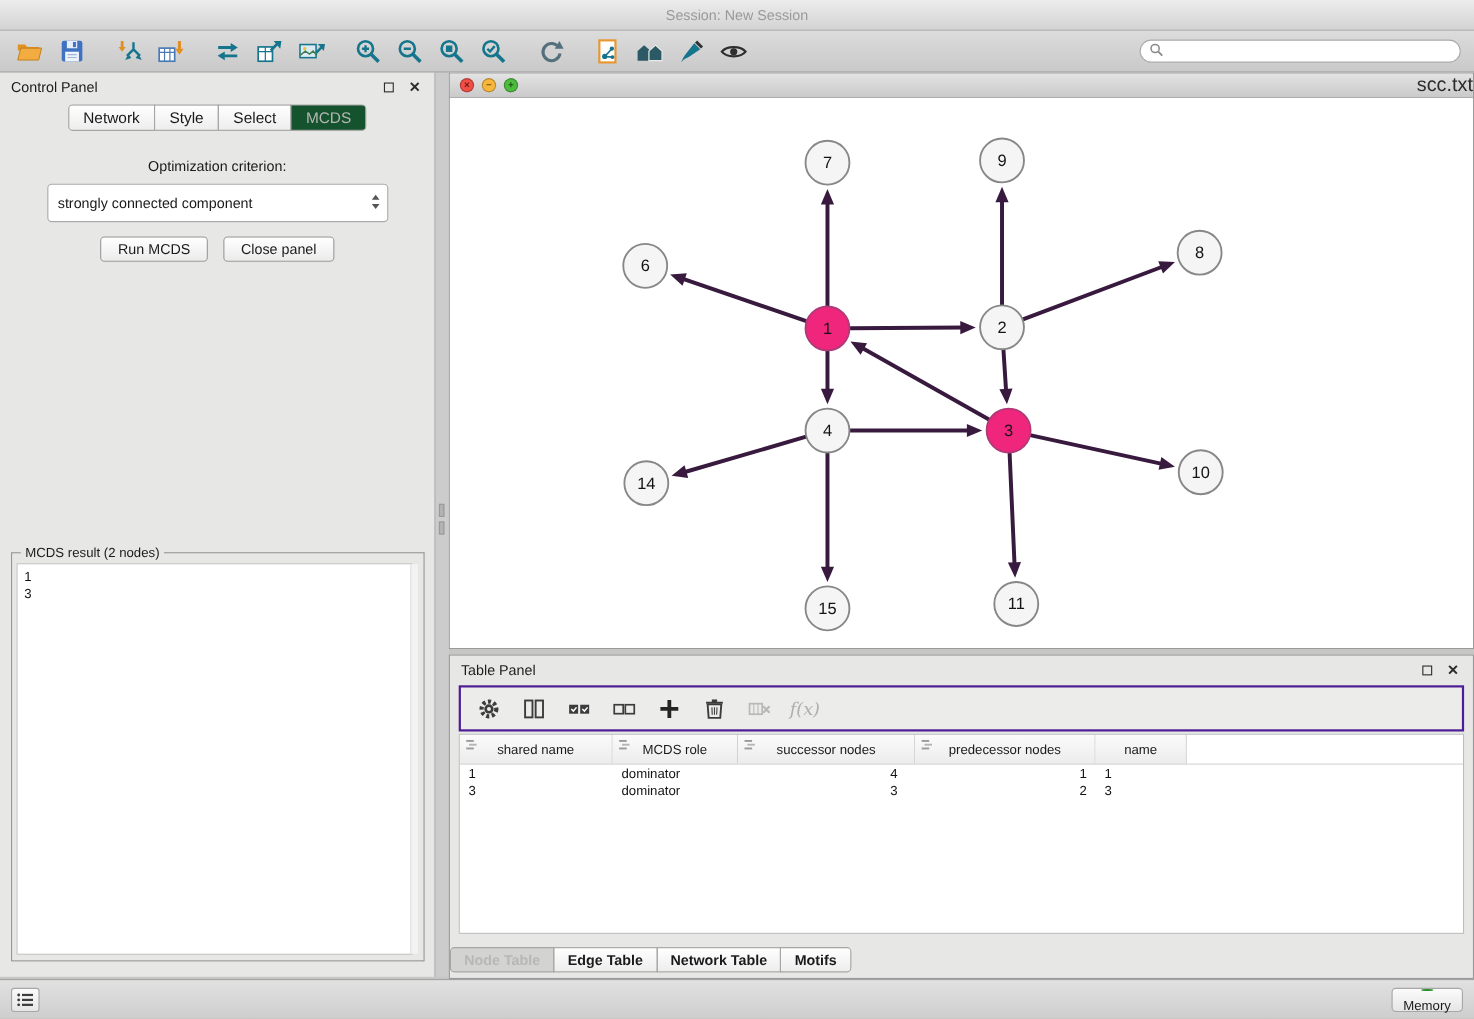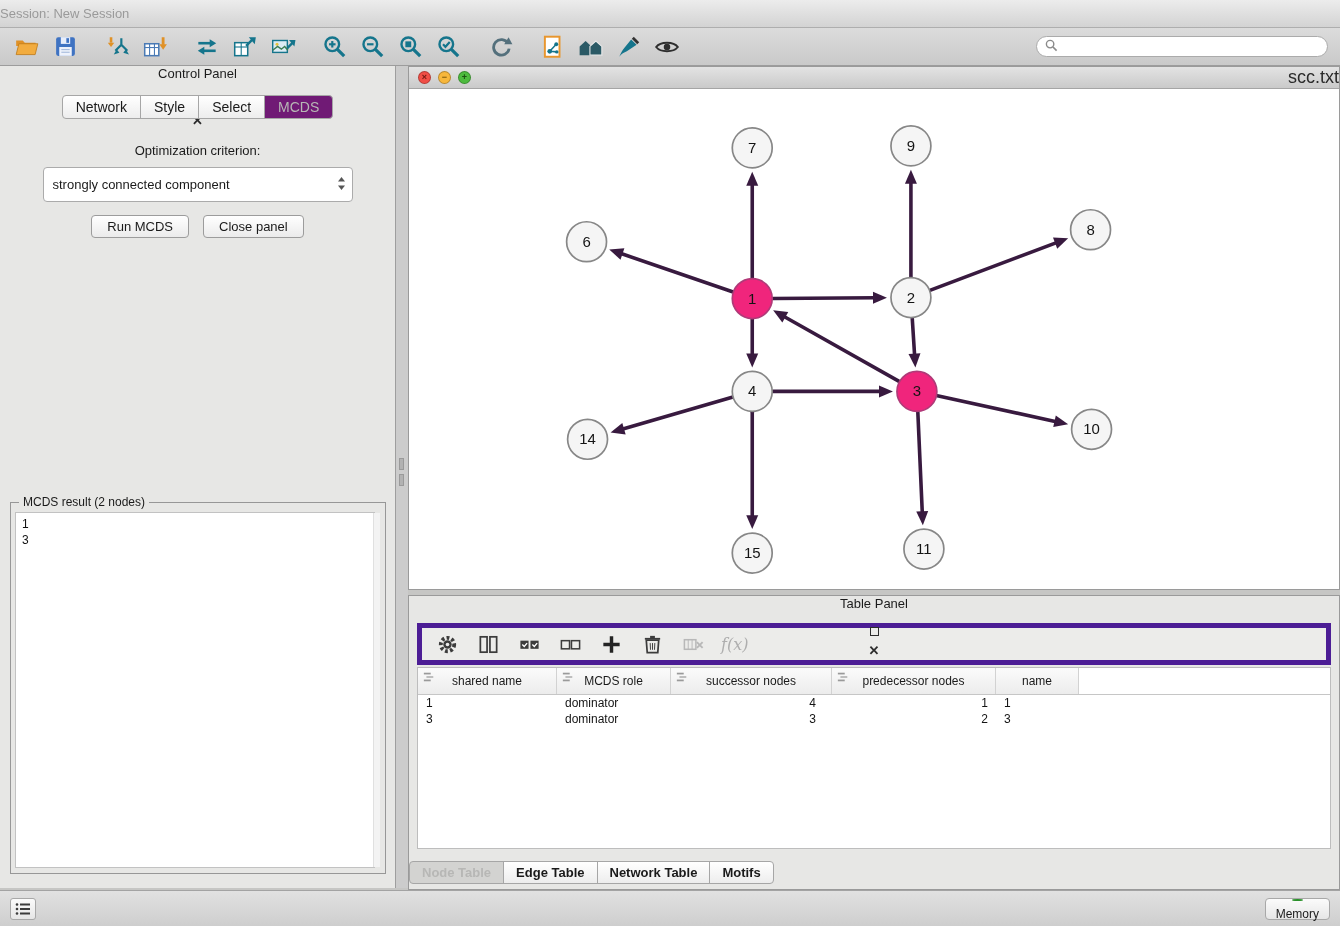--- a/index.html
+++ b/index.html
@@ -11,21 +11,21 @@
     font-size:13px;
     color:#1a1a1a;
     -webkit-font-smoothing:antialiased;
   }
 
   
   .titlebar{
     position:absolute; left:0; top:0; width:1340px; height:28px;
     background:linear-gradient(#ececec,#d3d3d3);
     border-bottom:1px solid #aeaeae;
-    display:flex; align-items:center; justify-content:flex-start;
+    display:flex; align-items:center; justify-content:center;
     color:#9a9a9a; font-size:13px;
   }
 
   
   .toolbar{
     position:absolute; left:0; top:28px; width:1340px; height:38px;
     background:linear-gradient(#dcdcdc,#c9c9c9);
     border-bottom:1px solid #9c9c9c;
     display:flex; align-items:center; padding:0 12px;
   }
@@ -43,36 +43,36 @@
     border:none; outline:none; flex:1; font-size:12px; background:transparent;
     font-family:"Liberation Sans", sans-serif;
   }
 
   
   .control-panel{
     position:absolute; left:0; top:66px; width:396px; height:822px;
     background:#e7e7e5; border-right:1px solid #9e9e9e;
   }
   .panel-header{
-    height:26px; display:flex; align-items:center; padding:0 10px; gap:8px;flex-direction:column;
+    height:26px; display:flex; align-items:center; padding:0 10px; gap:8px;
   }
   .panel-header .ph-title{ font-size:13px; color:#1c1c1c; }
   .ph-spacer{ flex:1; }
   .winbtn{ width:16px; height:16px; display:flex; align-items:center; justify-content:center; background:transparent; border:none; }
   .maxglyph{ width:9px; height:9px; border:1.6px solid #2c2c2c; display:inline-block; }
   .closeglyph{ font-size:13px; font-weight:bold; color:#2c2c2c; line-height:1; }
 
   .cp-tabs{ display:flex; justify-content:center; margin-top:3px; }
   .tab{
     border:1px solid #a6a6a6; background:linear-gradient(#ffffff,#ededed);
     padding:3px 13px; font-size:14px; margin-left:-1px; color:#1a1a1a;
   }
   .tab:first-child{ border-radius:4px 0 0 4px; margin-left:0; }
   .tab:last-child{ border-radius:0 4px 4px 0; }
-  .tab.active{ background:#701a75; color:#b7b7b5; }
+  .tab.active{ background:#14532d; color:#b7b7b5; }
 
   .opt-label{ text-align:center; margin-top:24px; font-size:13px; }
   .dropdown{
     width:310px; height:35px; margin:9px auto 0; background:#fff;
     border:1px solid #ababab; border-radius:4px;
     display:flex; align-items:center; padding:0 6px 0 9px; font-size:13px;
   }
   .dropdown .dd-label{ flex:1; }
   .cp-buttons{ display:flex; justify-content:center; gap:14px; margin-top:13px; }
   .btn{
@@ -128,21 +128,21 @@
   .light.green{ background:#4dbb3e; color:#1c5212; }
   .nw-canvas{ position:absolute; left:0; top:23px; right:0; bottom:0; background:#fff; }
   .nw-canvas svg{ width:100%; height:100%; display:block; }
 
   
   .table-panel{
     position:absolute; left:408px; top:595px; width:932px; height:295px;
     background:#e7e7e5; border:1px solid #9a9a9a;
   }
   .tp-toolbar{
-    margin:1px 8px 0; height:42px; border:5px solid #4c1d95; background:#ececea;
+    margin:1px 8px 0; height:42px; border:2px solid #4c1d95; background:#ececea;
     display:flex; align-items:center; gap:15px; padding:0 12px;
   }
   .tp-toolbar .tb{ width:26px; height:26px; }
   .fx-label{
     font-family:"DejaVu Serif", serif; font-style:italic; font-size:16px; color:#aeaeae;
   }
   .tp-table{
     margin:2px 8px 0; height:182px; background:#fff; border:1px solid #bdbdbd;
     overflow:hidden; font-size:12px;
   }

